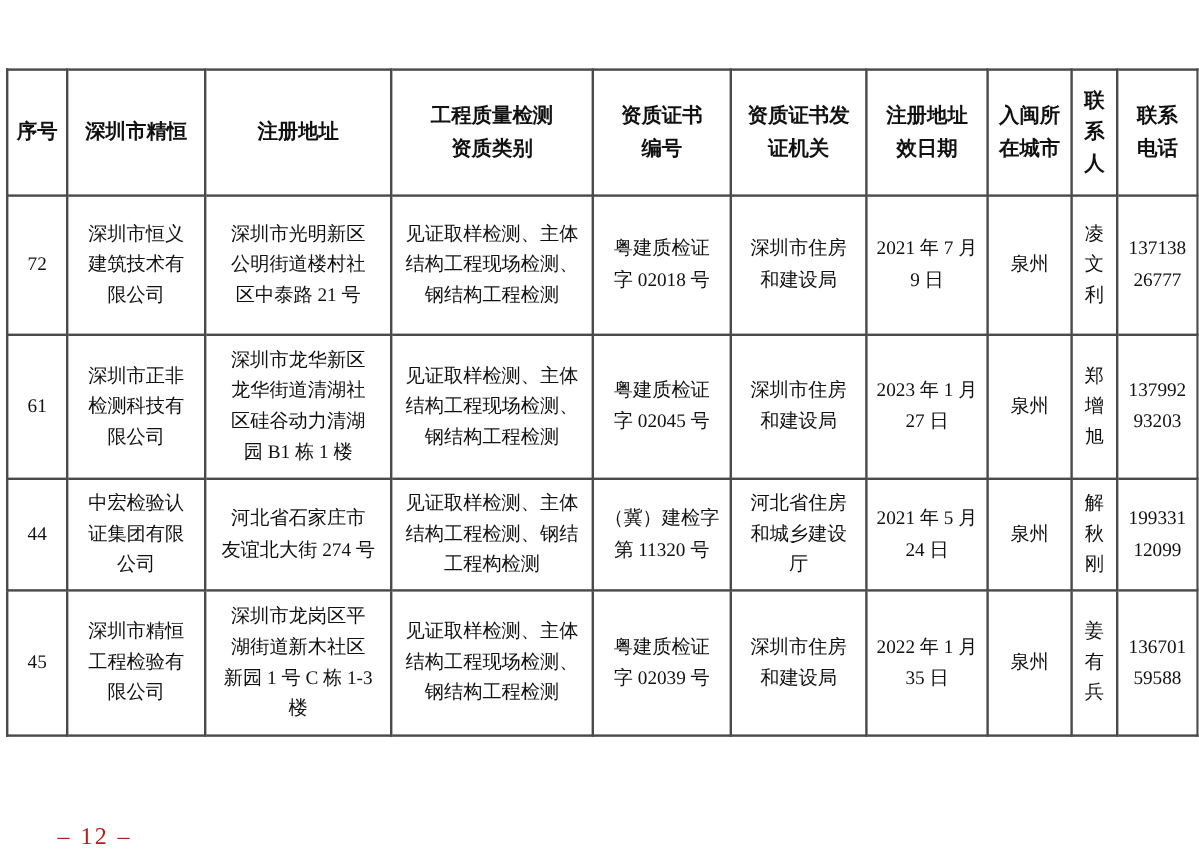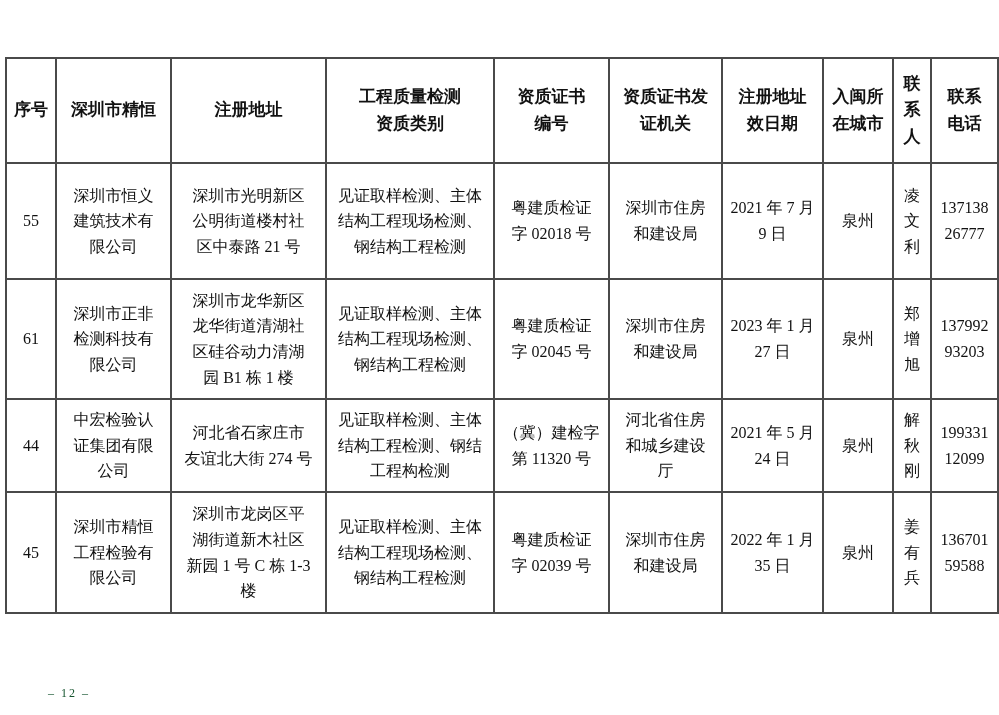--- a/index.html
+++ b/index.html
@@ -58,22 +58,22 @@
   col.c-authority { width: 113px; }
   col.c-valid     { width: 101px; }
   col.c-city      { width: 70px;  }
   col.c-contact   { width: 38px;  }
   col.c-phone     { width: 67px;  }
 
   .page-number {
     position: absolute;
     left: 48px;
     top: 686px;
-    font-size: 12px;
-    color: #14532d;
+    font-size: 20px;
+    color: #b91c1c;
     letter-spacing: 2px;
   }
 </style>
 </head>
 <body>
 
 <div class="page">
 
   <table class="qual">
     <colgroup>
@@ -105,21 +105,21 @@
 在城市</th>
         <th>联
 系
 人</th>
         <th>联系
 电话</th>
       </tr>
     </thead>
     <tbody>
       <tr class="row-42">
-        <td>55</td>
+        <td>72</td>
         <td>深圳市恒义
 建筑技术有
 限公司</td>
         <td>深圳市光明新区
 公明街道楼村社
 区中泰路 21 号</td>
         <td>见证取样检测、主体
 结构工程现场检测、
 钢结构工程检测</td>
         <td>粤建质检证

